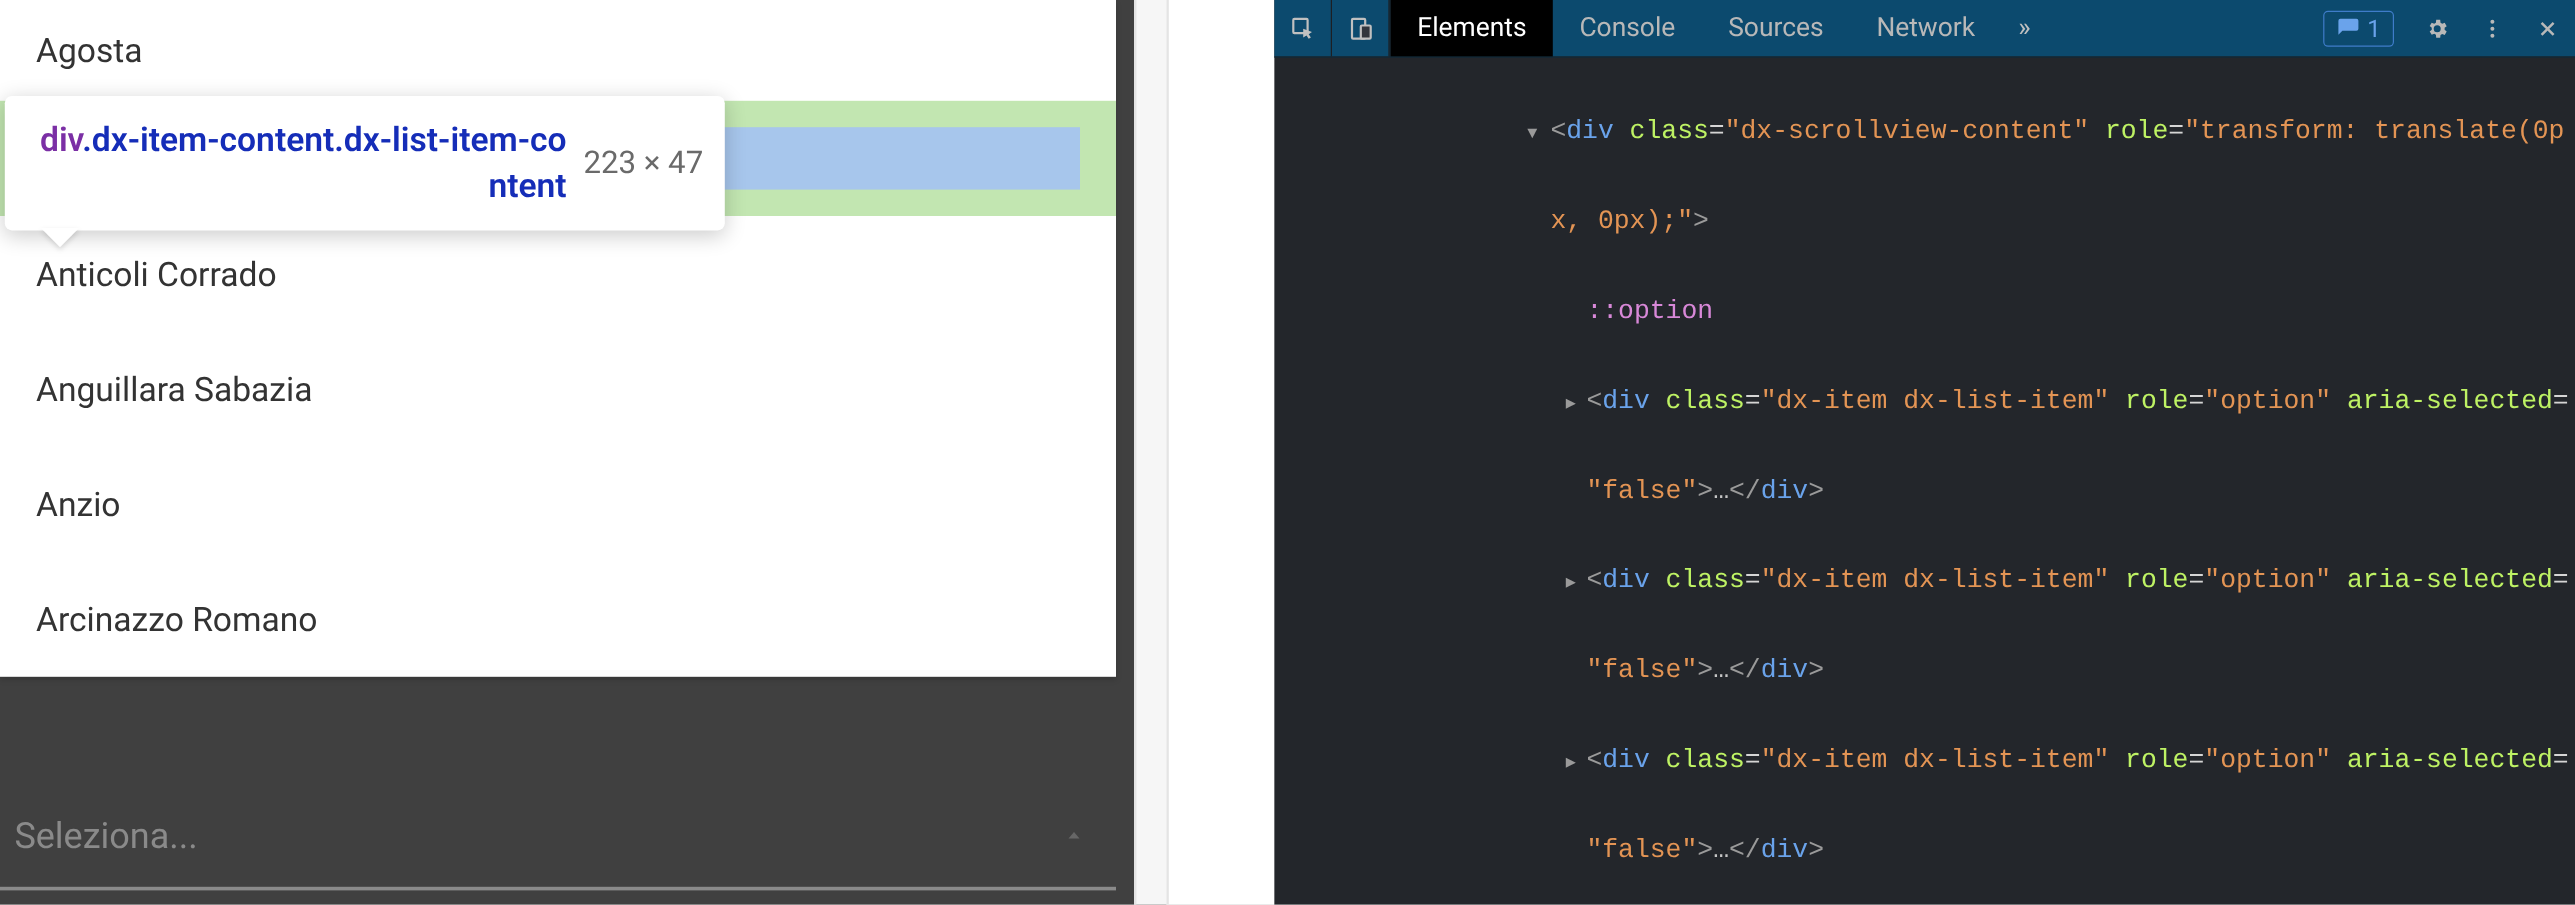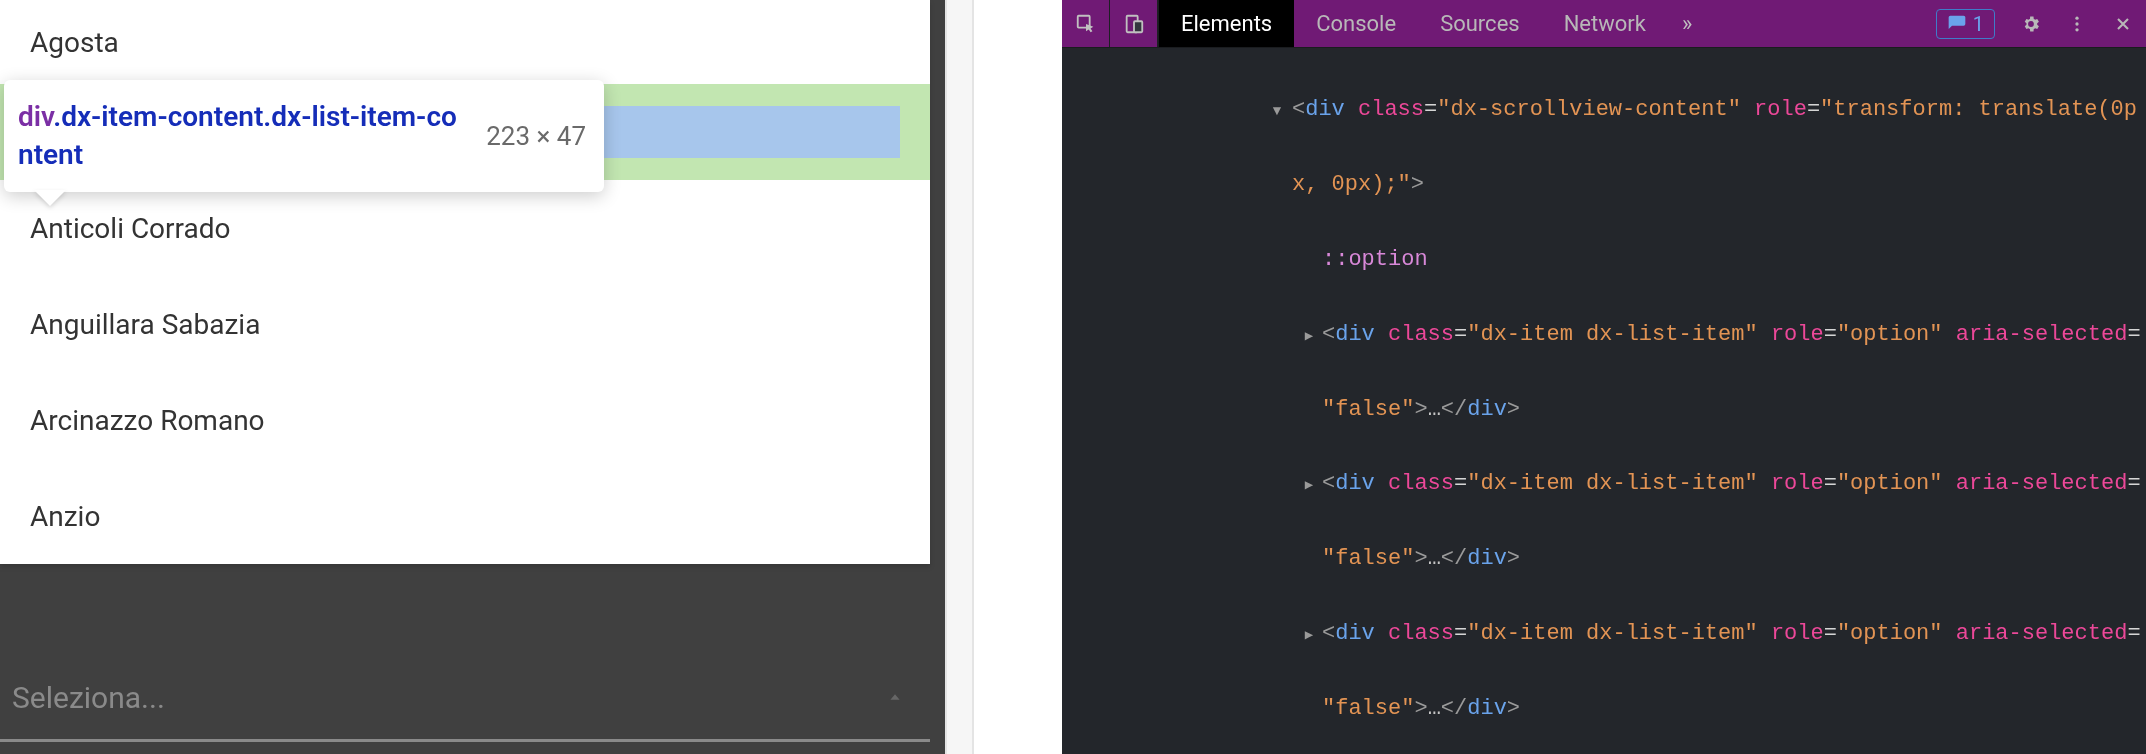--- a/index.html
+++ b/index.html
@@ -106,21 +106,21 @@
     bottom:-14px; left:30px;
     width:0;height:0;
     border-left:16px solid transparent;
     border-right:16px solid transparent;
     border-top:16px solid #fff;
     filter: drop-shadow(0 2px 2px rgba(0,0,0,.15));
   }
   .tt-tag { color:#7b2fa5; font-weight:600; }
   .tt-cls { color:#152db8; font-weight:600; word-break:break-all; line-height:1.3; }
   .tt-dim { margin-left:auto; color:#6a6a6a; font-size:26px; white-space:nowrap; padding-left:14px; }
-  .tt-left { flex:1; line-height:1.35; }
+  .tt-left { flex:1; line-height:1.35;text-align:right; }
 
   
   .dd {
     position: absolute;
     left: 0;
     bottom: 12px;
     width: 930px;
     height: 86px;
     border-bottom: 3px solid #8a8a8a;
     display: flex;
@@ -139,21 +139,21 @@
     height: 100%;
     background: #23262b;
     font-family: Menlo, Consolas, "Courier New", monospace;
     font-size: 22px;
     color: #d5d5d5;
     display: flex;
     flex-direction: column;
   }
   .toolbar {
     height: 48px;
-    background: #701a75;
+    background: #0c4a6e;
     display: flex;
     align-items: stretch;
     border-bottom: 1px solid #1a1c1f;
     font-family: -apple-system, Roboto, Arial, sans-serif;
   }
   .tb-ico {
     width: 48px;
     display:flex; align-items:center; justify-content:center;
     color:#c0c0c0;
     border-right: 1px solid #1d1f23;
@@ -189,43 +189,43 @@
   }
   .line { padding-left: 36px; position:relative; }
   .ind1 { padding-left: 230px; }
   .ind2 { padding-left: 260px; }
   .tri { position:absolute; width:18px; text-align:center; color:#9a9a9a; }
   .tri.open::before{content:"▼"; font-size:14px;}
   .tri.closed::before{content:"▶"; font-size:14px;}
 
   .t-angle{color:#9a9a9a;}
   .t-tag{color:#6aa3eb;}
-  .t-attr{color:#ec4899;}
+  .t-attr{color:#bef264;}
   .t-str{color:#e39454;}
   .t-pseudo{color:#d888d8;}
   .t-ell{color:#c5c5c5;}
 </style>
 </head>
 <body>
 
 <div class="stage">
 
   <div class="app-col">
     <div class="list">
       <div class="popup-box">
         <div class="item first">Agosta</div>
 
         <div class="hl-band">
           <div class="hl-inner">Allumiere</div>
         </div>
 
         <div class="item">Anticoli Corrado</div>
         <div class="item">Anguillara Sabazia</div>
+        <div class="item">Anzio</div>
         <div class="item">Arcinazzo Romano</div>
-        <div class="item">Anzio</div>
       </div>
 
       <div class="tooltip">
         <div class="tt-left">
           <span class="tt-tag">div</span><span class="tt-cls">.dx-item-content.dx-list-item-content</span>
         </div>
         <div class="tt-dim">223 × 47</div>
       </div>
     </div>
 

